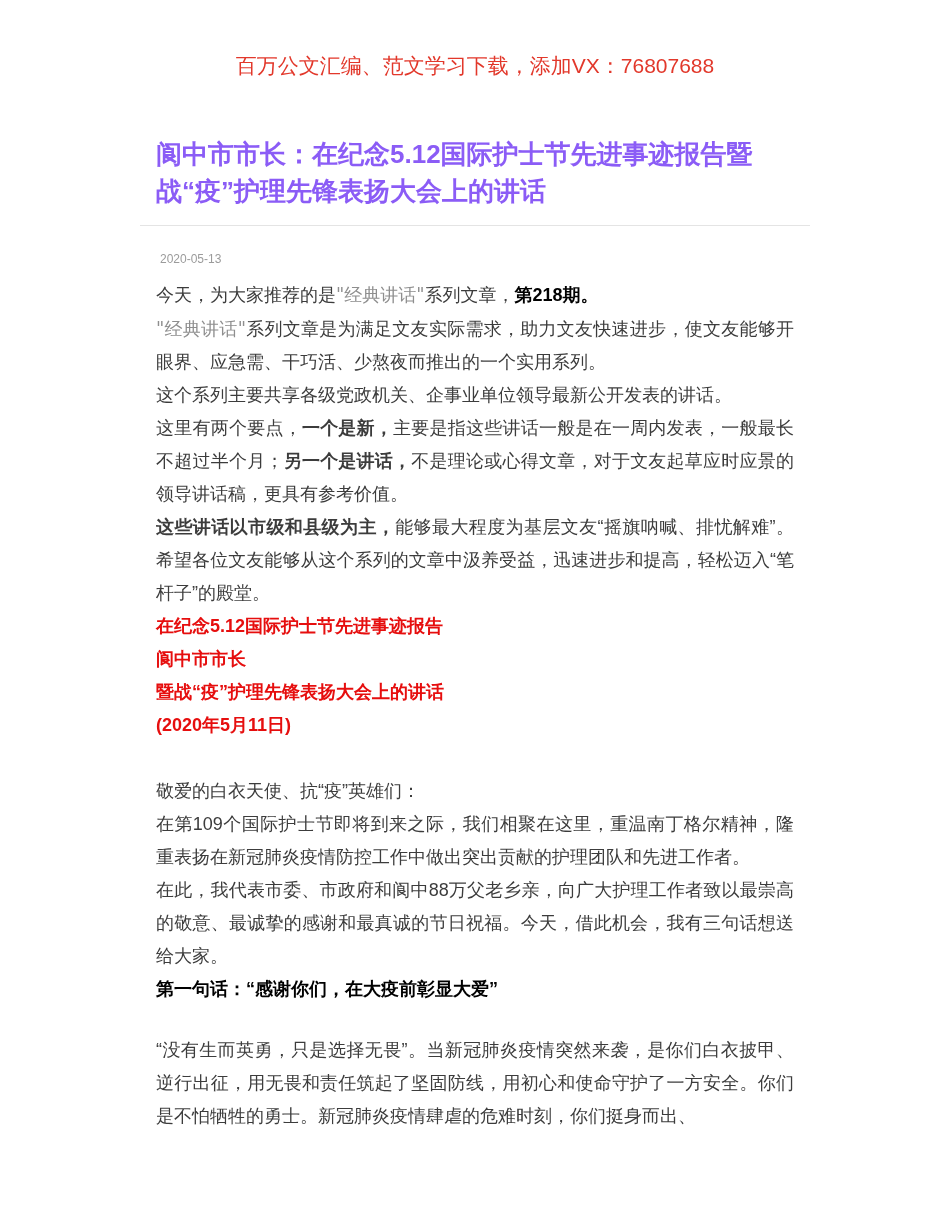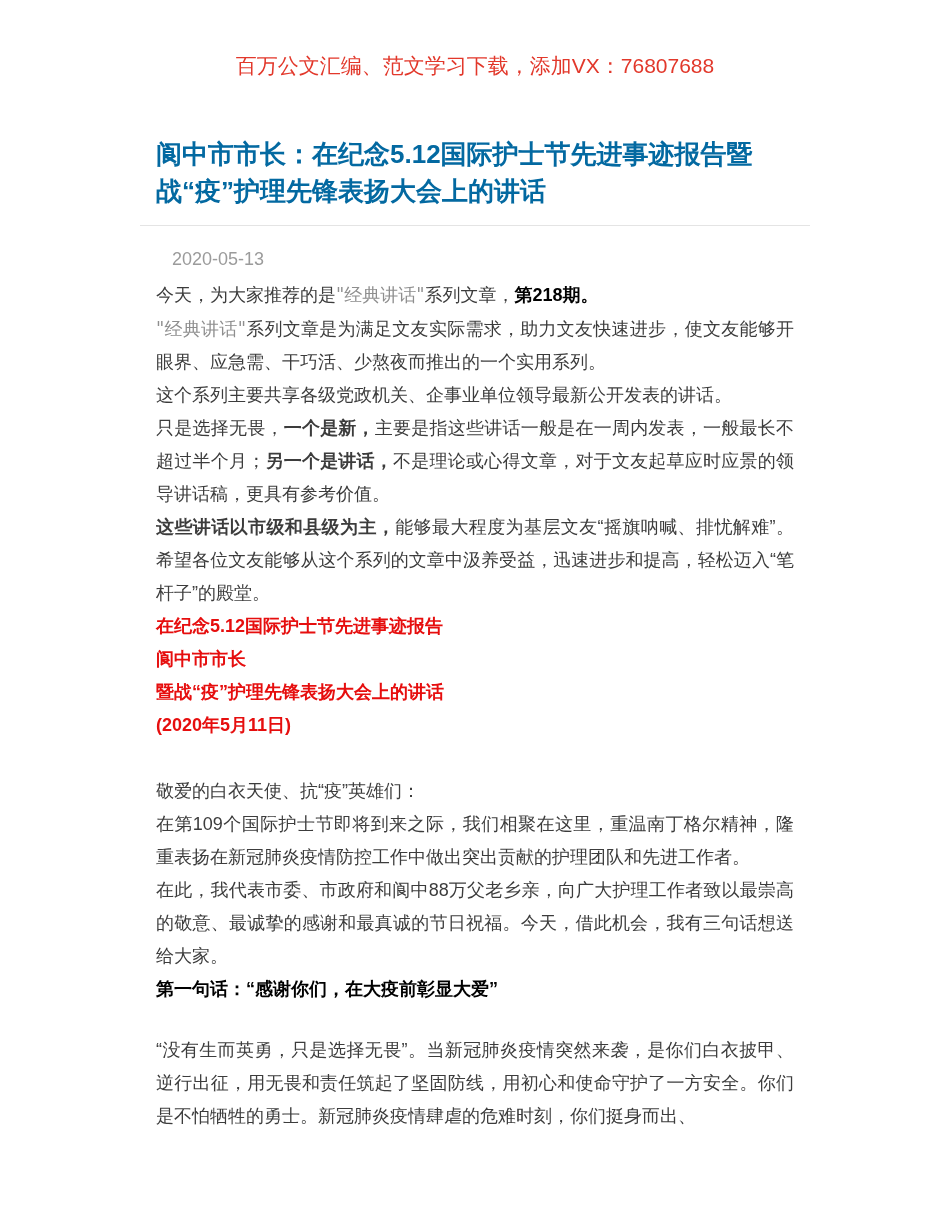--- a/index.html
+++ b/index.html
@@ -23,35 +23,35 @@
     line-height: 26px;
     color: #e2382b;
   }
 
   .article { width: 670px; margin: 0 auto; }
 
   .title {
     font-size: 26px;
     line-height: 37px;
     font-weight: 700;
-    color: #0369a1;
+    color: #8b5cf6;
     margin: 57px 16px 0 16px;
   }
 
   hr.divider {
     border: 0;
     border-top: 1px solid #e4e4e4;
     margin: 15px 0 0 0;
   }
 
   .date {
-    font-size: 18px;
+    font-size: 12px;
     line-height: 24px;
     color: #9b9b9b;
-    margin: 21px 16px 0 32px;
+    margin: 21px 16px 0 20px;
   }
 
   .content { margin: 7px 16px 0 16px; }
   .content.no-top { margin-top: 0; }
 
   .content p {
     font-size: 18px;
     line-height: 33px;
     margin: 0;
     color: #3c3c3c;
@@ -84,21 +84,21 @@
     <h1 class="title">阆中市市长：在纪念5.12国际护士节先进事迹报告暨战“疫”护理先锋表扬大会上的讲话</h1>
 
     <hr class="divider">
 
     <div class="date">2020-05-13</div>
 
     <div class="content">
         <p><span>今天，为大家推荐的是</span><span class="seg-gray">"经典讲话"</span><span>系列文章，</span><span class="seg-red-bold">第218期。</span></p>
         <p><span class="seg-gray">"经典讲话"</span><span>系列文章是为满足文友实际需求，助力文友快速进步，使文友能够开眼界、应急需、干巧活、少熬夜而推出的一个实用系列。</span></p>
         <p><span>这个系列主要共享各级党政机关、企事业单位领导最新公开发表的讲话。</span></p>
-        <p><span>只是选择无畏，</span><span class="seg-bold">一个是新，</span><span>主要是指这些讲话一般是在一周内发表，一般最长不超过半个月；</span><span class="seg-bold">另一个是讲话，</span><span>不是理论或心得文章，对于文友起草应时应景的领导讲话稿，更具有参考价值。</span></p>
+        <p><span>这里有两个要点，</span><span class="seg-bold">一个是新，</span><span>主要是指这些讲话一般是在一周内发表，一般最长不超过半个月；</span><span class="seg-bold">另一个是讲话，</span><span>不是理论或心得文章，对于文友起草应时应景的领导讲话稿，更具有参考价值。</span></p>
         <p><span class="seg-bold">这些讲话以市级和县级为主，</span><span>能够最大程度为基层文友“摇旗呐喊、排忧解难”。希望各位文友能够从这个系列的文章中汲养受益，迅速进步和提高，轻松迈入“笔杆子”的殿堂。</span></p>
       </div>
 
     <div class="content no-top">
         <p class="p-center-red"><span>在纪念5.12国际护士节先进事迹报告</span></p>
         <p class="p-center-red"><span>阆中市市长</span></p>
         <p class="p-center-red"><span>暨战“疫”护理先锋表扬大会上的讲话</span></p>
         <p class="p-center-red"><span>(2020年5月11日)</span></p>
       </div>
 

